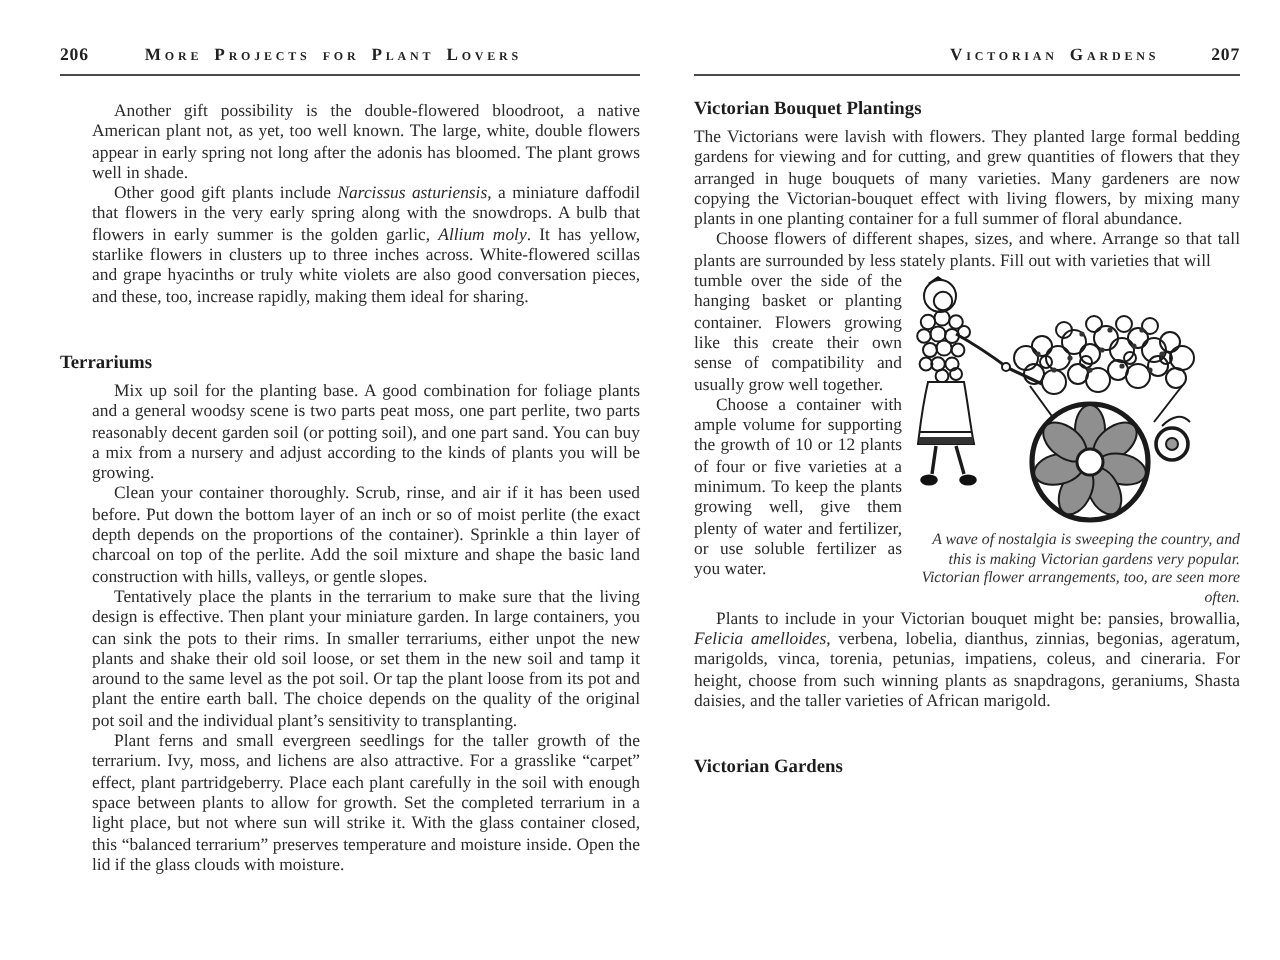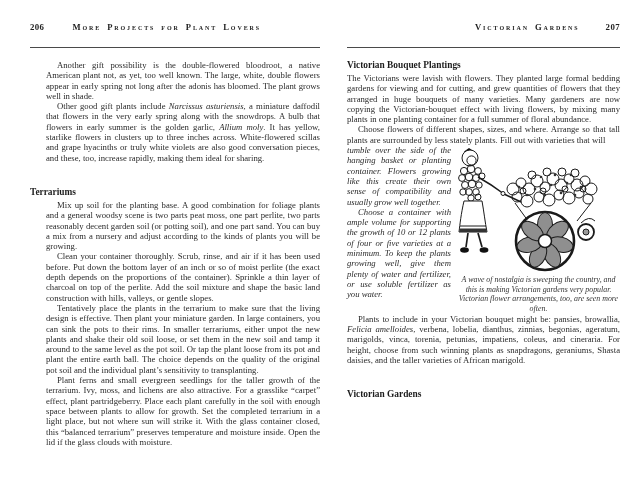--- a/index.html
+++ b/index.html
@@ -7,21 +7,21 @@
     width:640px;height:480px;background:#ffffff;position:relative;
     font-family:"Liberation Serif", serif;color:#2b2b2b;
     -webkit-font-smoothing:antialiased;overflow:hidden;
   }
   .page{position:absolute;top:22px;}
   .page-left{left:30px;width:290px;}
   .page-right{left:347px;width:273px;}
 
   .running-head{
     display:flex;align-items:flex-start;
-    border-bottom:1px solid #4a4a4a;padding-bottom:15px;
+    border-bottom:1px solid #4a4a4a;padding-bottom:5px;
   }
   .running-head.rh-right{justify-content:flex-end;}
   .folio{font-size:8.8px;font-weight:bold;letter-spacing:.4px;color:#222;}
   .rh-title{
     font-variant:small-caps;font-weight:600;font-size:8.6px;
     letter-spacing:1.9px;word-spacing:2px;color:#222;
   }
   .rh-left .rh-title{margin-left:28px;}
   .rh-right .rh-title{margin-right:26px;}
 
@@ -35,26 +35,26 @@
     text-align:justify;text-indent:11px;color:#2b2b2b;
   }
   p.flush{text-indent:0;}
 
   .section-title{
     font-size:9.4px;font-weight:bold;color:#1d1d1d;
     margin:24px 0 3px 0;
   }
 
   .wrap-row{display:flex;align-items:flex-start;}
-  .wrap-text{width:104px;flex:0 0 104px;font-style:italic;}
+  .wrap-text{width:104px;flex:0 0 104px;}
   .wrap-fig{flex:1;margin-left:6px;}
   .figure{display:block;}
   .fig-caption{
     font-size:7.9px;font-style:italic;line-height:9.7px;
-    margin-top:2px;text-align:center;color:#333;text-indent:0;
+    margin-top:2px;text-align:right;color:#333;text-indent:0;
   }
 </style>
 </head>
 <body>
 
 <div class="page page-left">
   <div class="running-head rh-left">
     <span class="folio">206</span>
     <span class="rh-title">More Projects for Plant Lovers</span>
   </div>

